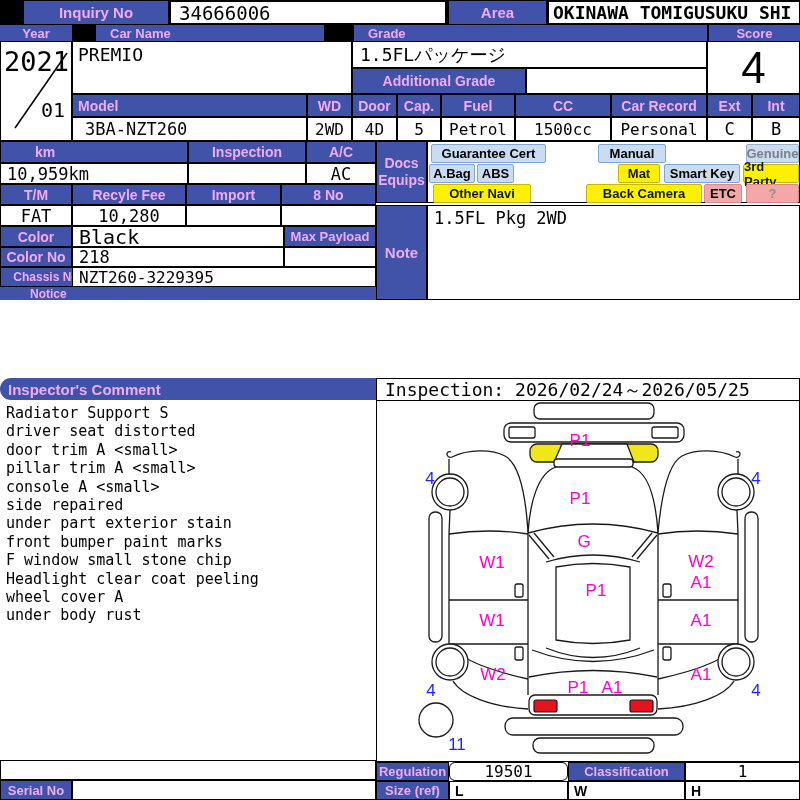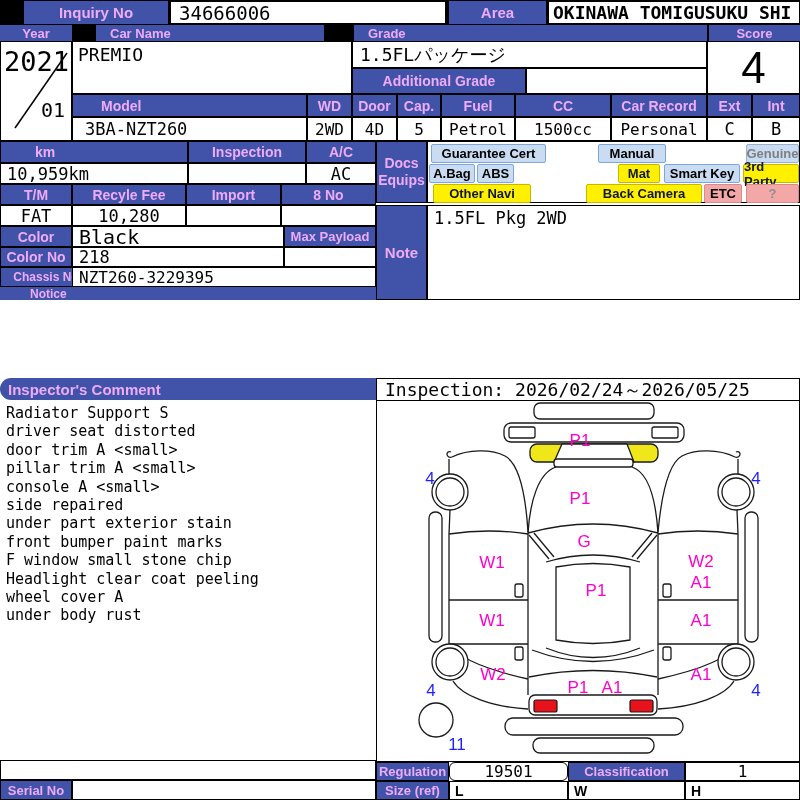--- a/index.html
+++ b/index.html
@@ -49,21 +49,21 @@
     <svg width="72" height="100" style="position:absolute;left:0;top:0;">
       <line x1="14" y1="86" x2="66" y2="11" stroke="#000" stroke-width="1.5"></line>
     </svg>
   </div>
   <div class="cell val" style="left:72px;top:41px;width:280px;height:53px;align-items:flex-start;padding:2px 16px 0 5px;font-size:18px;">PREMIO</div>
   <div class="cell val" style="left:352px;top:41px;width:355px;height:27px;padding-left:7px;font-size:18px;">1.5FLパッケージ</div>
   <div class="cell hdr" style="left:352px;top:68px;width:174px;height:26px;font-size:14px;border:1px solid #000;box-sizing:border-box;">Additional Grade</div>
   <div class="cell val" style="left:526px;top:68px;width:181px;height:26px;"></div>
   <div class="cell val center" style="left:707px;top:41px;width:93px;height:53px;font-size:44px;font-family:'Liberation Sans',sans-serif;">4</div>
 
-  <div class="cell hdr left" style="left:72px;top:94px;width:235px;height:23px;font-size:14px;padding-left:28px;border:1px solid #000;">Model</div>
+  <div class="cell hdr left" style="left:72px;top:94px;width:235px;height:23px;font-size:14px;padding-left:5px;border:1px solid #000;">Model</div>
   <div class="cell hdr" style="left:307px;top:94px;width:45px;height:23px;font-size:14px;border:1px solid #000;">WD</div>
   <div class="cell hdr" style="left:352px;top:94px;width:45px;height:23px;font-size:14px;border:1px solid #000;">Door</div>
   <div class="cell hdr" style="left:397px;top:94px;width:44px;height:23px;font-size:14px;border:1px solid #000;">Cap.</div>
   <div class="cell hdr" style="left:441px;top:94px;width:74px;height:23px;font-size:14px;border:1px solid #000;">Fuel</div>
   <div class="cell hdr" style="left:515px;top:94px;width:96px;height:23px;font-size:14px;border:1px solid #000;">CC</div>
   <div class="cell hdr" style="left:611px;top:94px;width:96px;height:23px;font-size:14px;border:1px solid #000;">Car Record</div>
   <div class="cell hdr" style="left:707px;top:94px;width:45px;height:23px;font-size:14px;border:1px solid #000;">Ext</div>
   <div class="cell hdr" style="left:752px;top:94px;width:48px;height:23px;font-size:14px;border:1px solid #000;">Int</div>
 
   <div class="cell val" style="left:72px;top:117px;width:235px;height:24px;padding-left:12px;font-size:17px;">3BA-NZT260</div>

